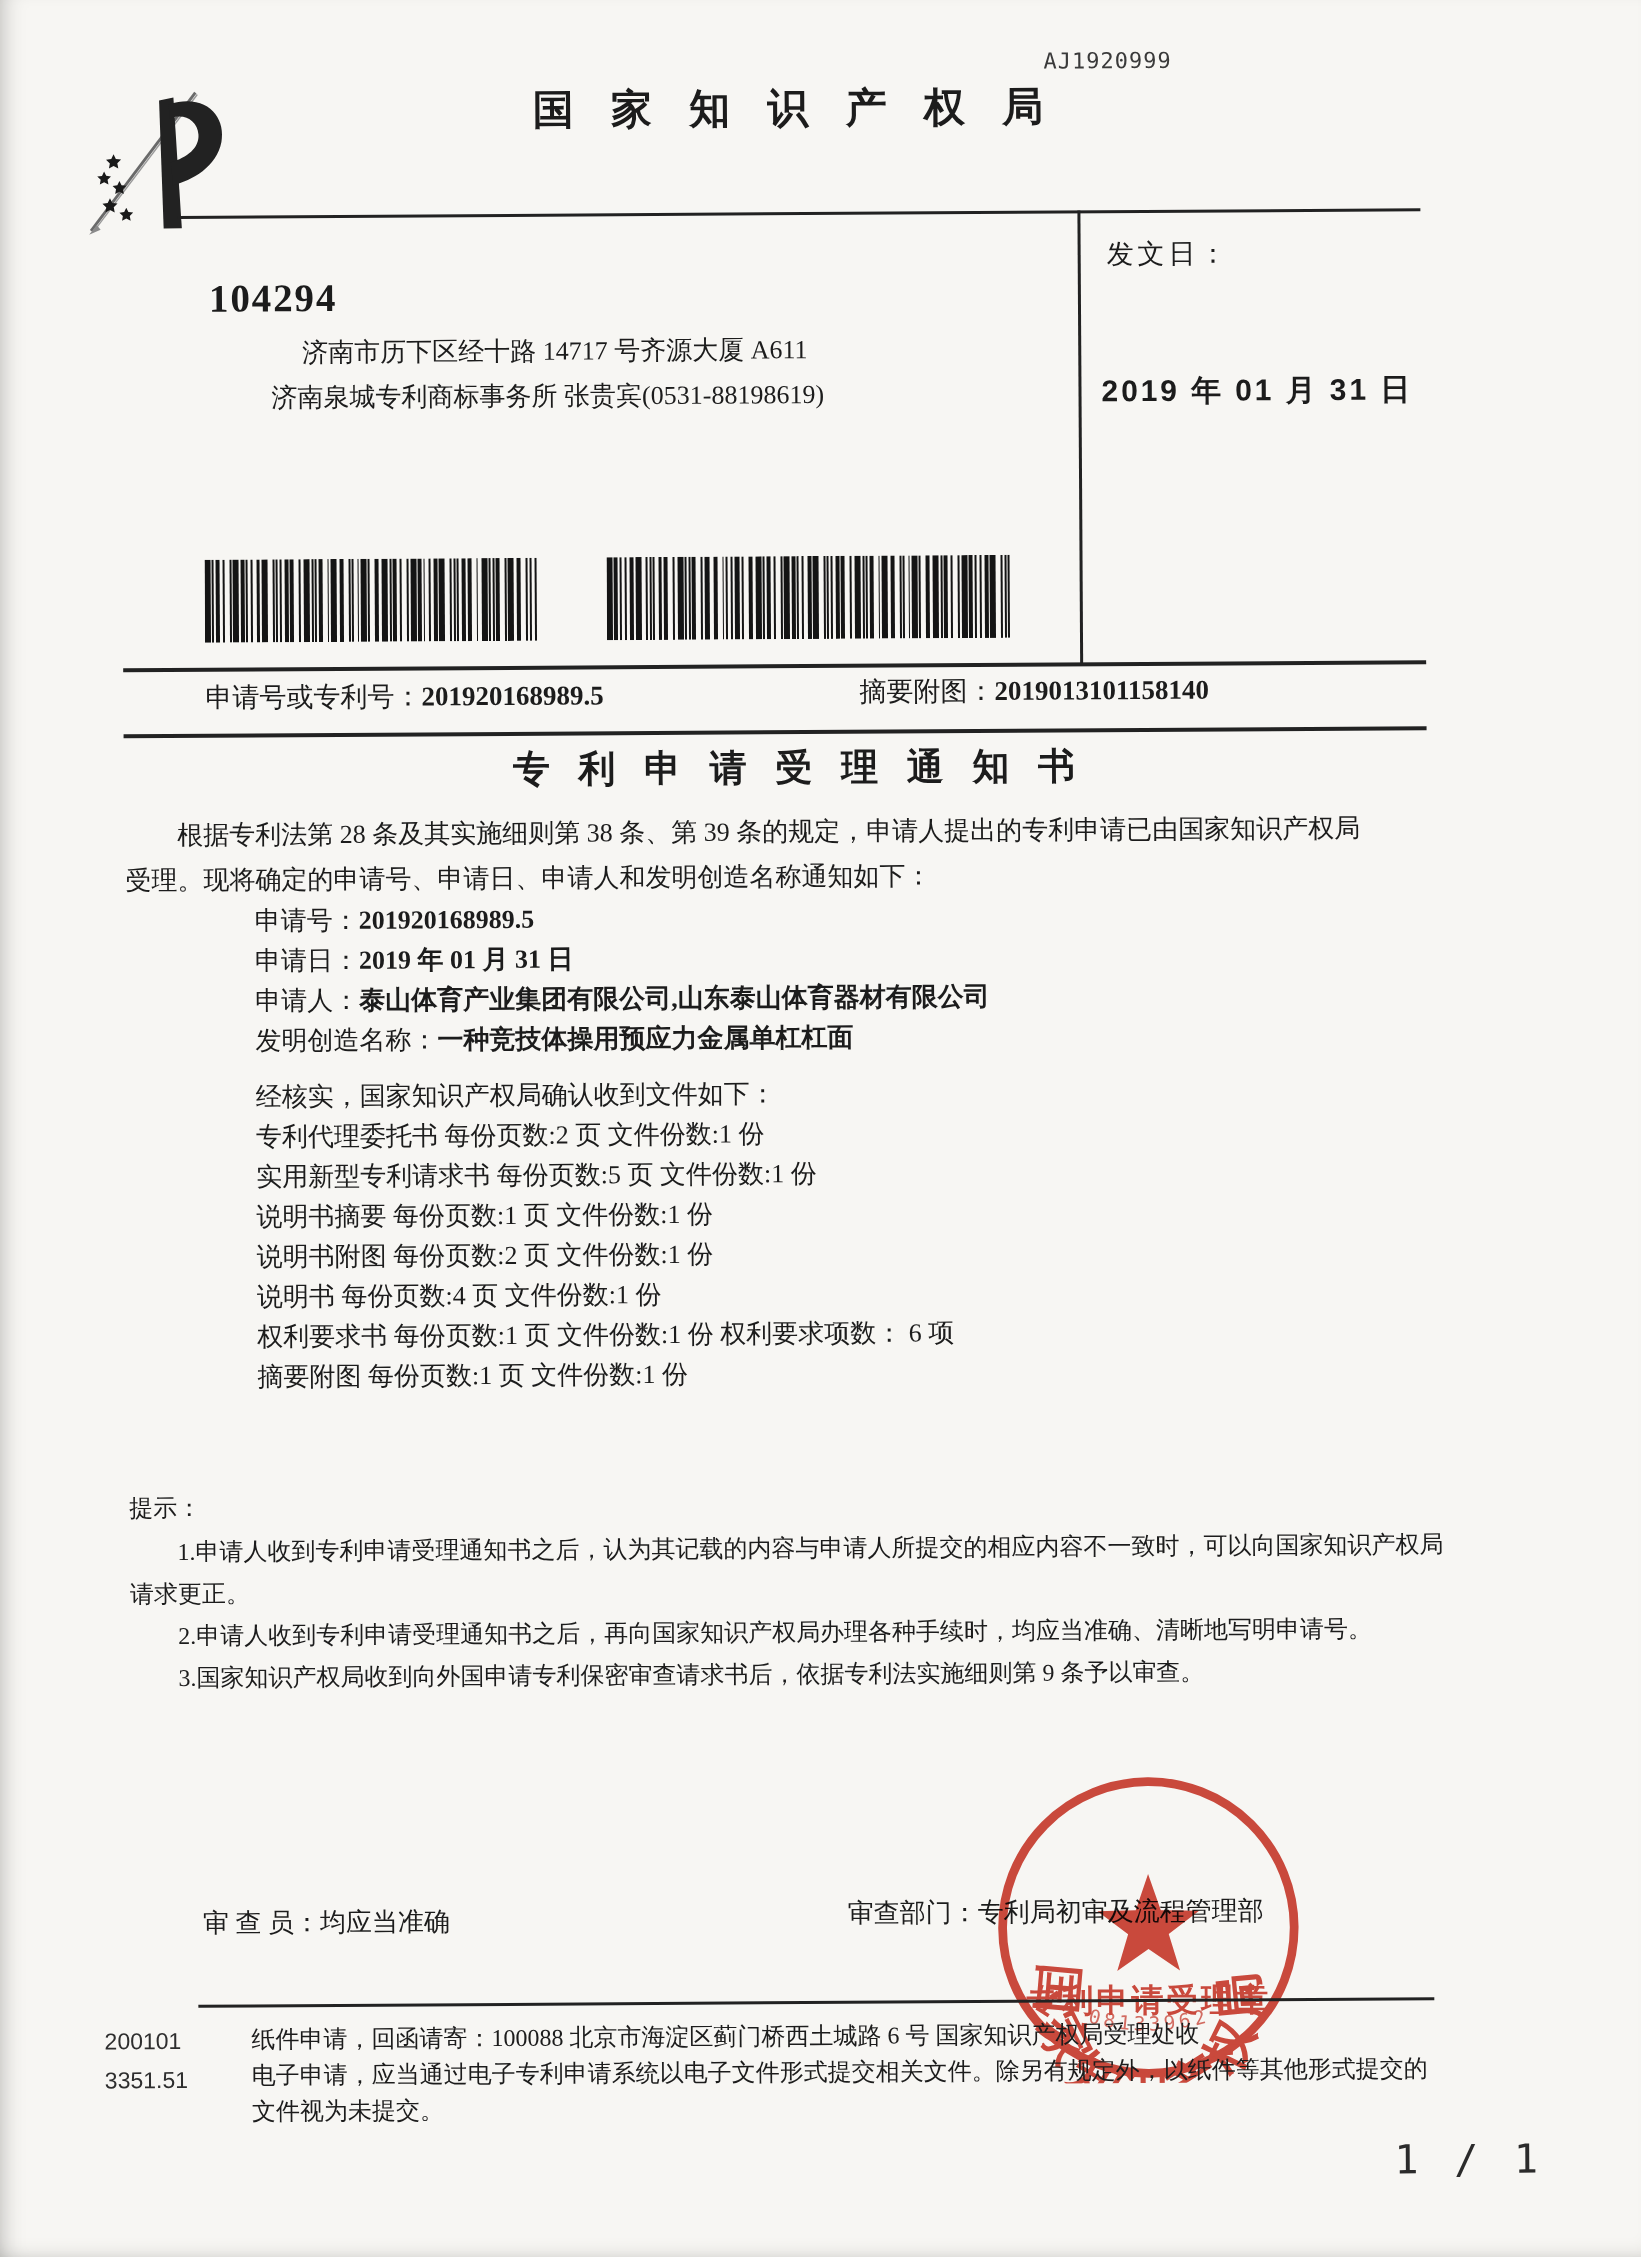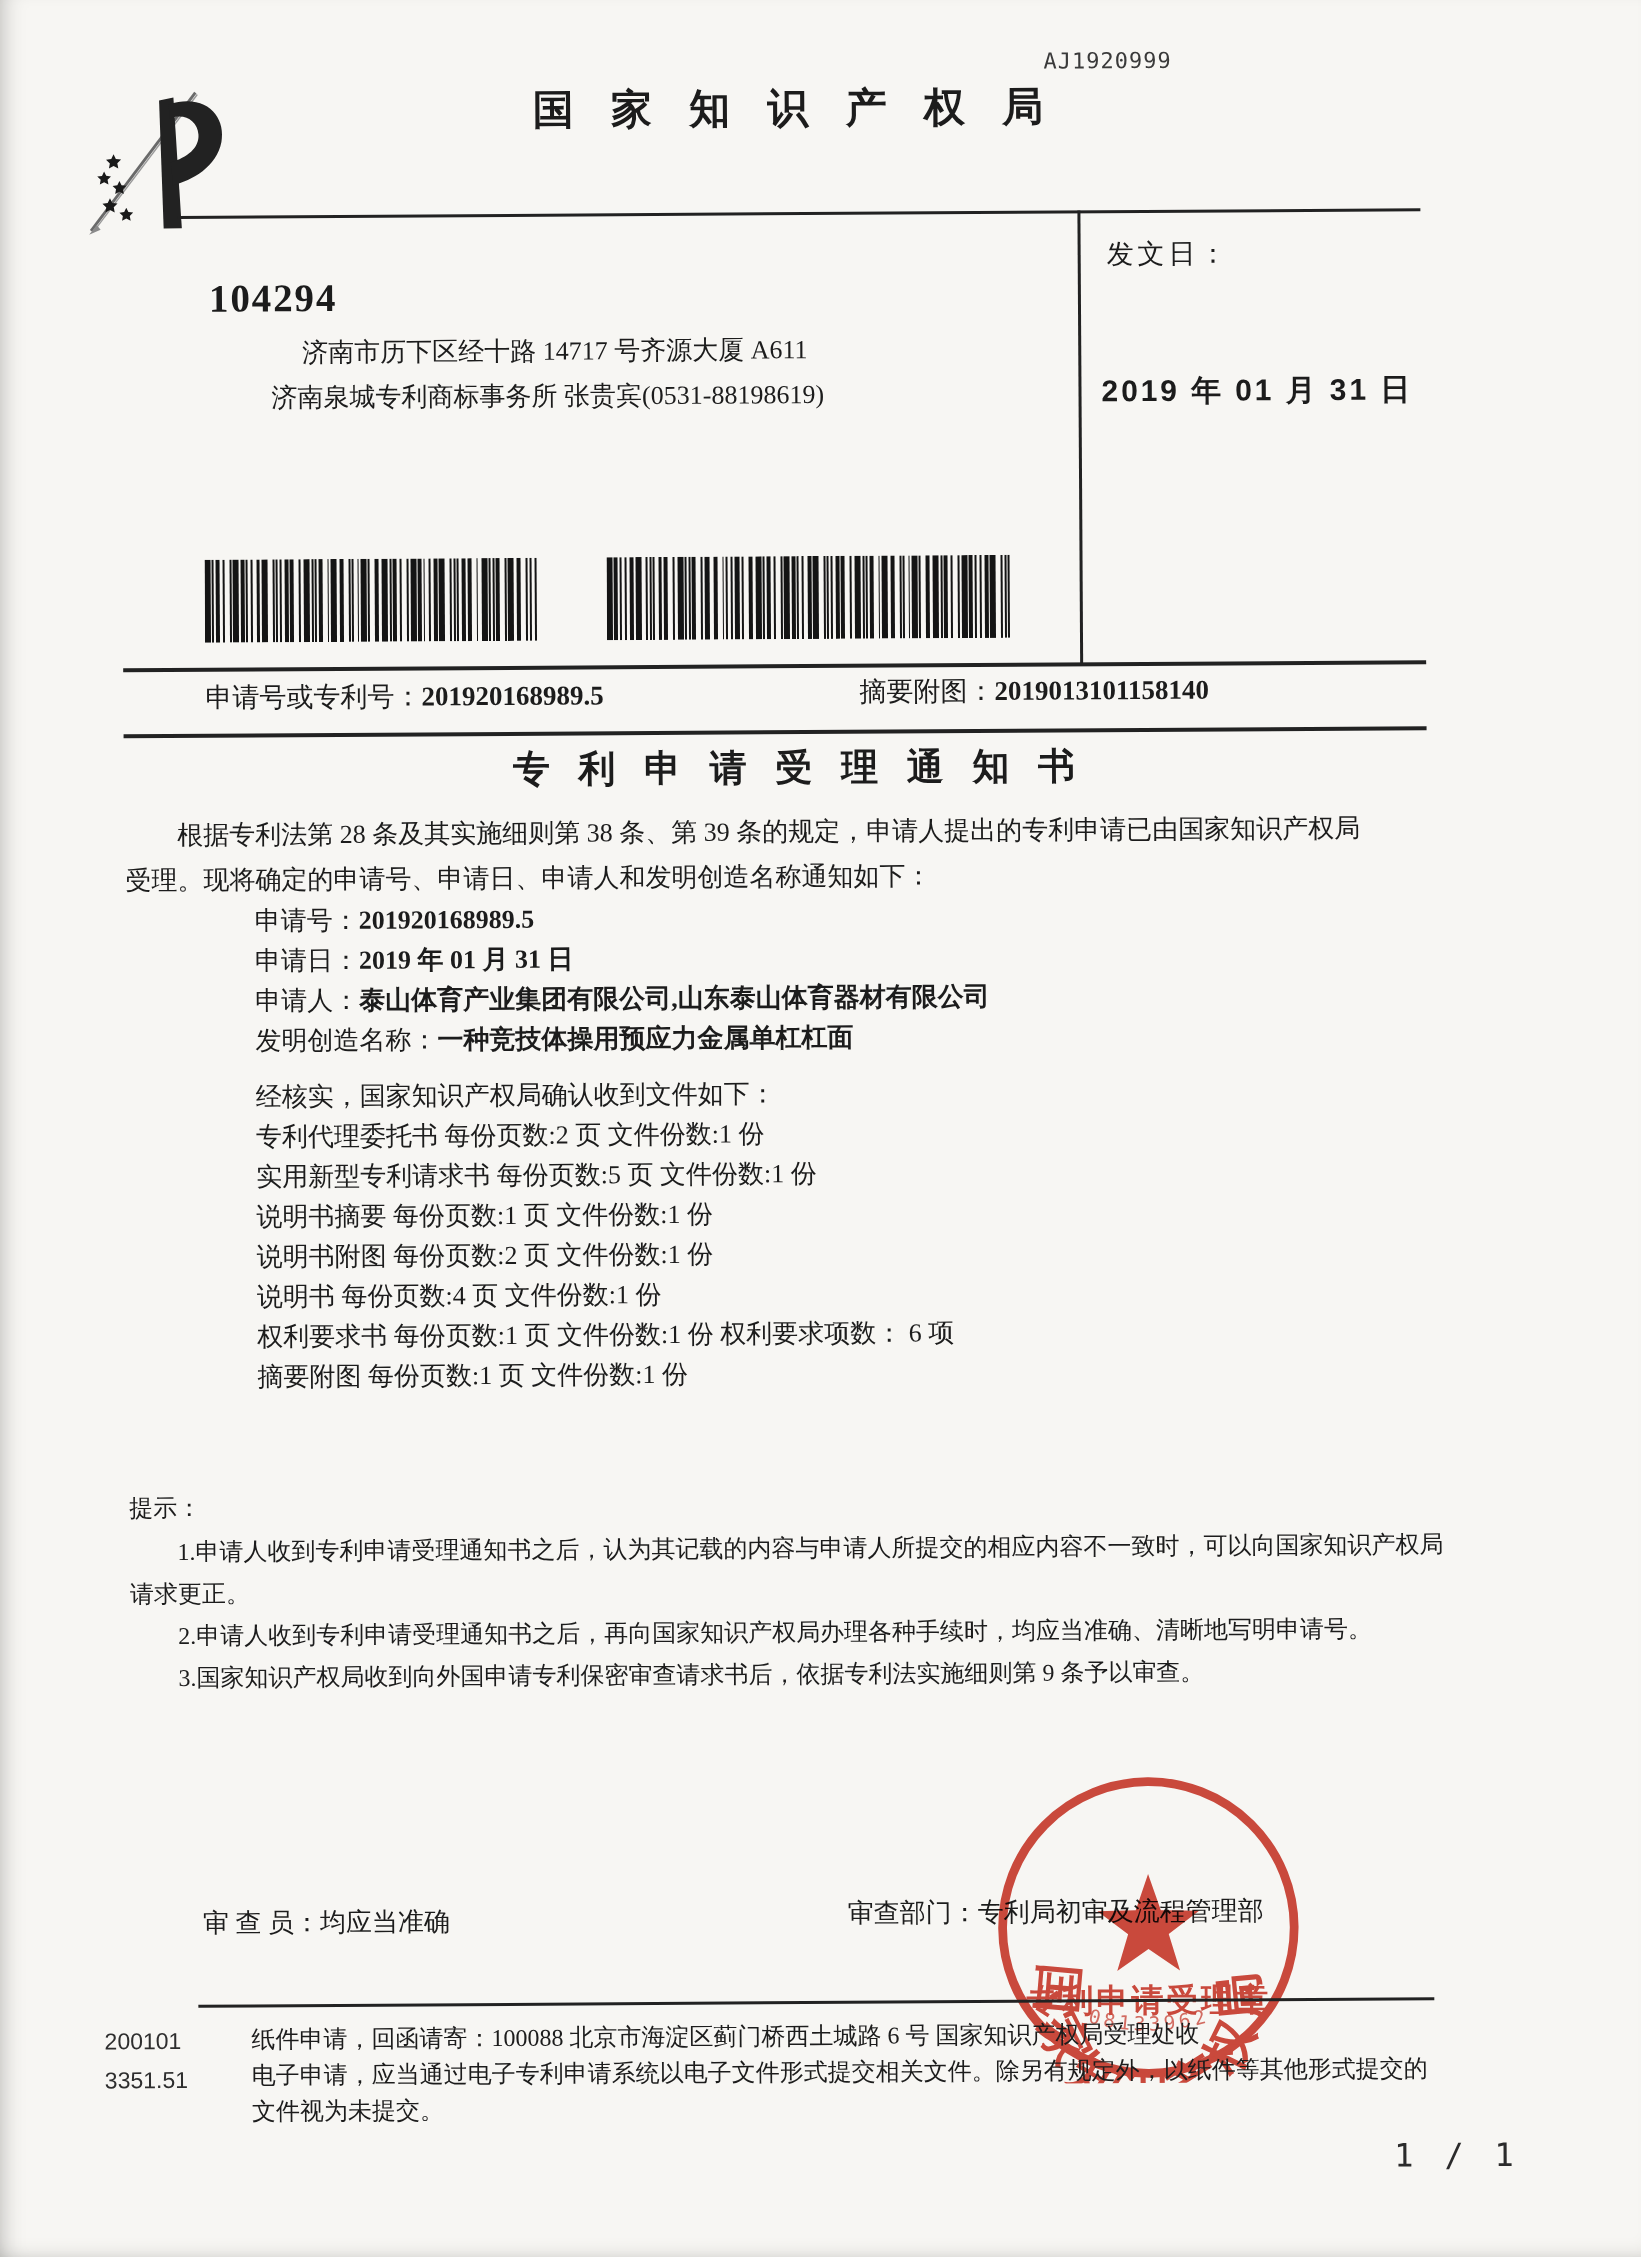--- a/index.html
+++ b/index.html
@@ -55,21 +55,21 @@
   .tips .tips-label{text-indent:0; margin-bottom:1.9px;}
 
   .examiner-row{left:198px; top:1902px; font-size:26px;}
   .department-row{left:843px; top:1896px; font-size:26px;}
 
   .stamp{left:988px; top:1774px; mix-blend-mode:multiply; opacity:.92;}
 
   .hl-footer{left:193px; top:2001px; width:1236px;}
   .footer-codes{left:99px; top:2018px; font-size:23px; line-height:39px; color:#2e2e2e;}
   .footer-text{left:246px; top:2018px; width:1226px; font-size:24px; line-height:36px;}
-  .page-num{left:1388px; top:2140px; font-size:32px; letter-spacing:5.8px; color:#2b2b2b;}
+  .page-num{left:1388px; top:2140px; font-size:40px; letter-spacing:5.8px; color:#2b2b2b;}
 </style>
 </head>
 <body>
 
 <div class="page">
   <div class="sheet">
 
     <div class="abs ref-code mono">AJ1920999</div>
 
     <svg class="abs logo" width="172" height="172" viewBox="0 0 180 180">

